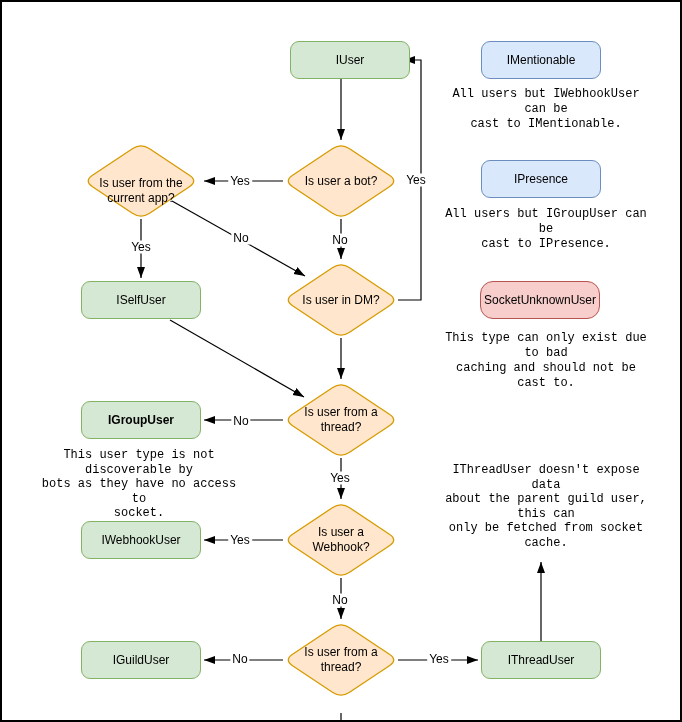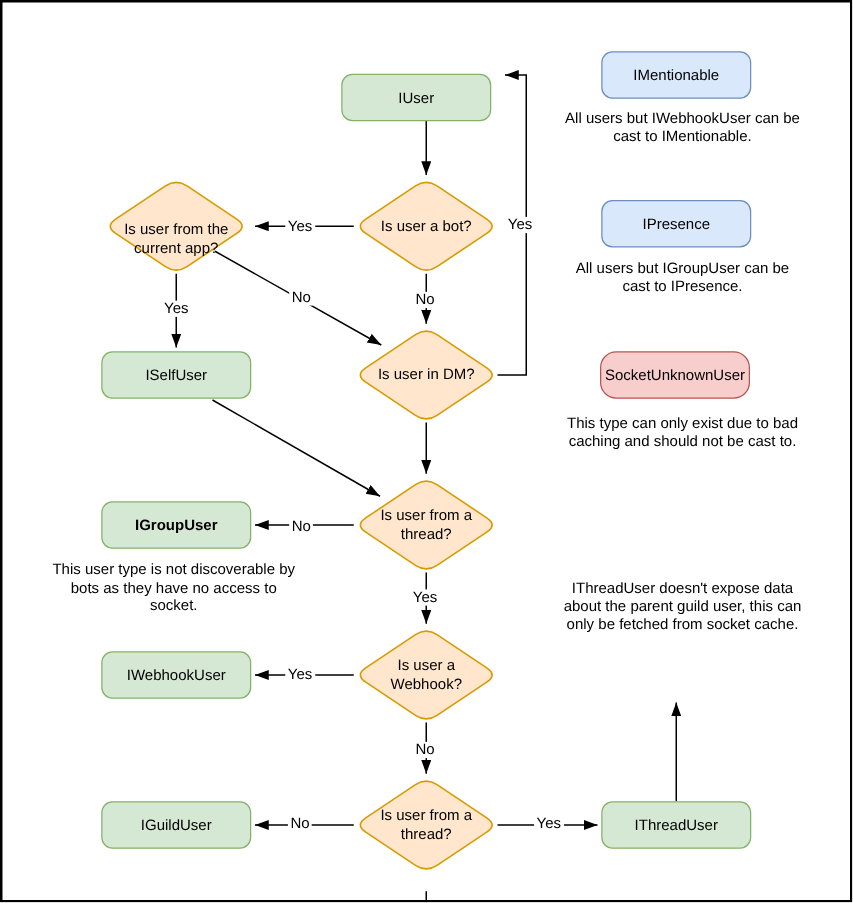--- a/index.html
+++ b/index.html
@@ -17,21 +17,21 @@
   .diamond { stroke-width:1.3px; fill:var(--orange-fill,#ffe6cc); stroke:var(--orange-stroke,#d79b00); }
   .node {
     position:absolute; width:120px; height:38px; box-sizing:border-box;
     border:1px solid; border-radius:9px;
     display:flex; align-items:center; justify-content:center;
     font-size:12px; line-height:15px; text-align:center;
   }
   .green { background:var(--green-fill,#d5e8d4); border-color:var(--green-stroke,#82b366); }
   .blue  { background:var(--blue-fill,#dae8fc);  border-color:var(--blue-stroke,#6c8ebf); }
   .red   { background:var(--red-fill,#f8cecc);   border-color:var(--red-stroke,#b85450);border-radius:13px; }
-  .n-iuser            { left:273px; top:41px;margin-top:18px; }
+  .n-iuser            { left:290px; top:41px; }
   .n-imentionable     { left:481px; top:41px; }
   .n-ipresence        { left:481px; top:160px; }
   .n-iselfuser        { left:81px;  top:281px; }
   .n-socketunknown    { left:480px; top:281px; }
   .n-igroupuser       { left:81px;  top:401px;font-weight:bold; }
   .n-iwebhookuser     { left:81px;  top:521px; }
   .n-socketguilduser  { left:480px; top:520px; }
   .n-iguilduser       { left:81px;  top:641px; }
   .n-ithreaduser      { left:481px; top:641px; }
   .dlabel {
@@ -55,21 +55,21 @@
   .el-dm-yes      { left:416px; top:180px; }
   .el-guild-no    { left:241px; top:421px; }
   .el-guild-yes   { left:340px; top:478px; }
   .el-webhook-yes { left:240px; top:540px; }
   .el-webhook-no  { left:340px; top:600px; }
   .el-thread-no   { left:240px; top:659px; }
   .el-thread-yes  { left:439px; top:659px; }
   .note {
     position:absolute; text-align:center; font-size:12px; line-height:15px;
   }
-  .note .ln { display:block; }
+  .note .ln { display:block;font-family:Liberation Mono, monospace; }
   .note-mentionable { left:440px; top:87px;  width:212px; }
   .note-presence    { left:440px; top:207px; width:212px; }
   .note-unknown     { left:440px; top:331px; width:212px; }
   .note-group       { left:38px;  top:448px; width:202px; line-height:14.5px; }
   .note-thread      { left:438px; top:463px; width:216px; line-height:14.5px; }
 </style>
 </head>
 <body>
 
 <div class="canvas">

